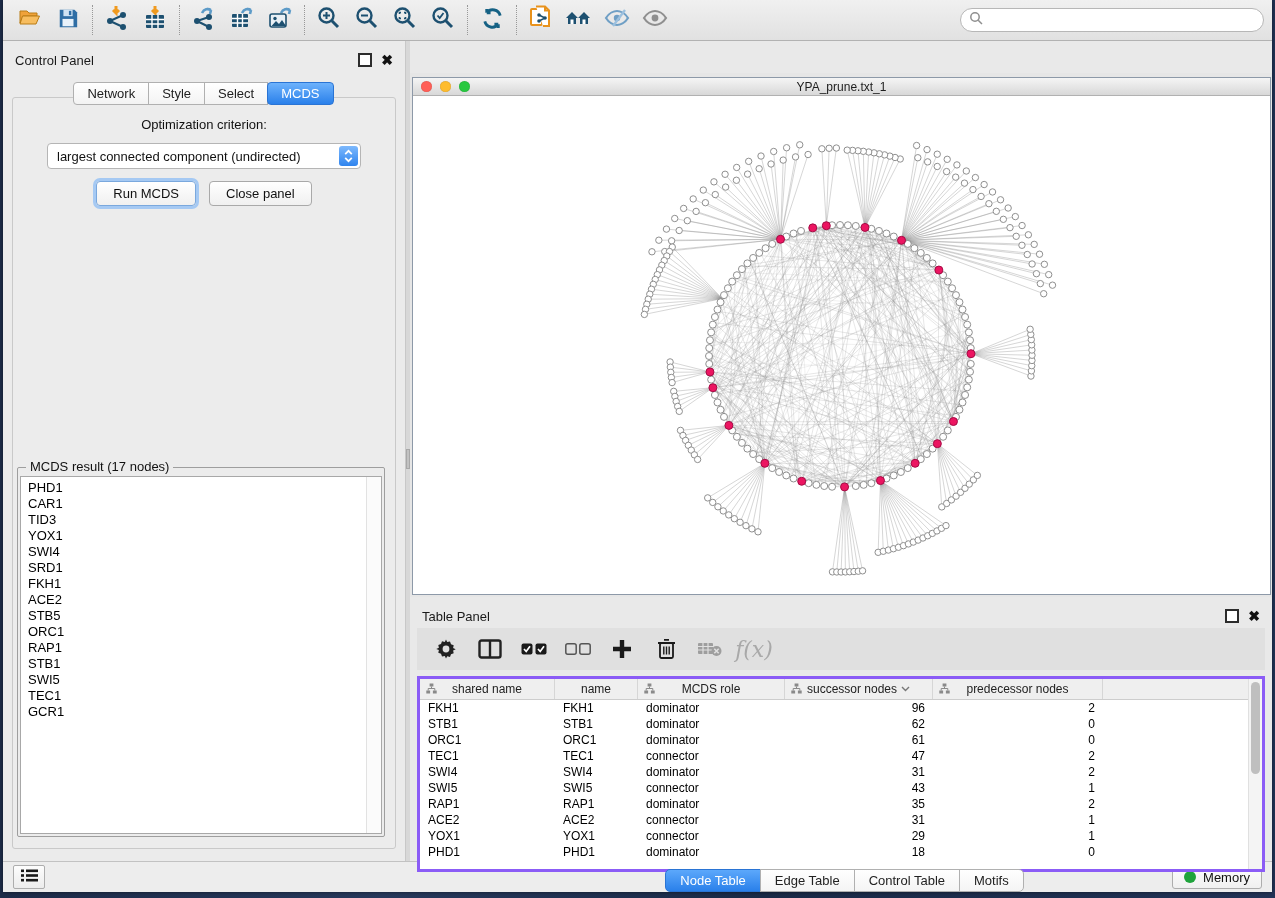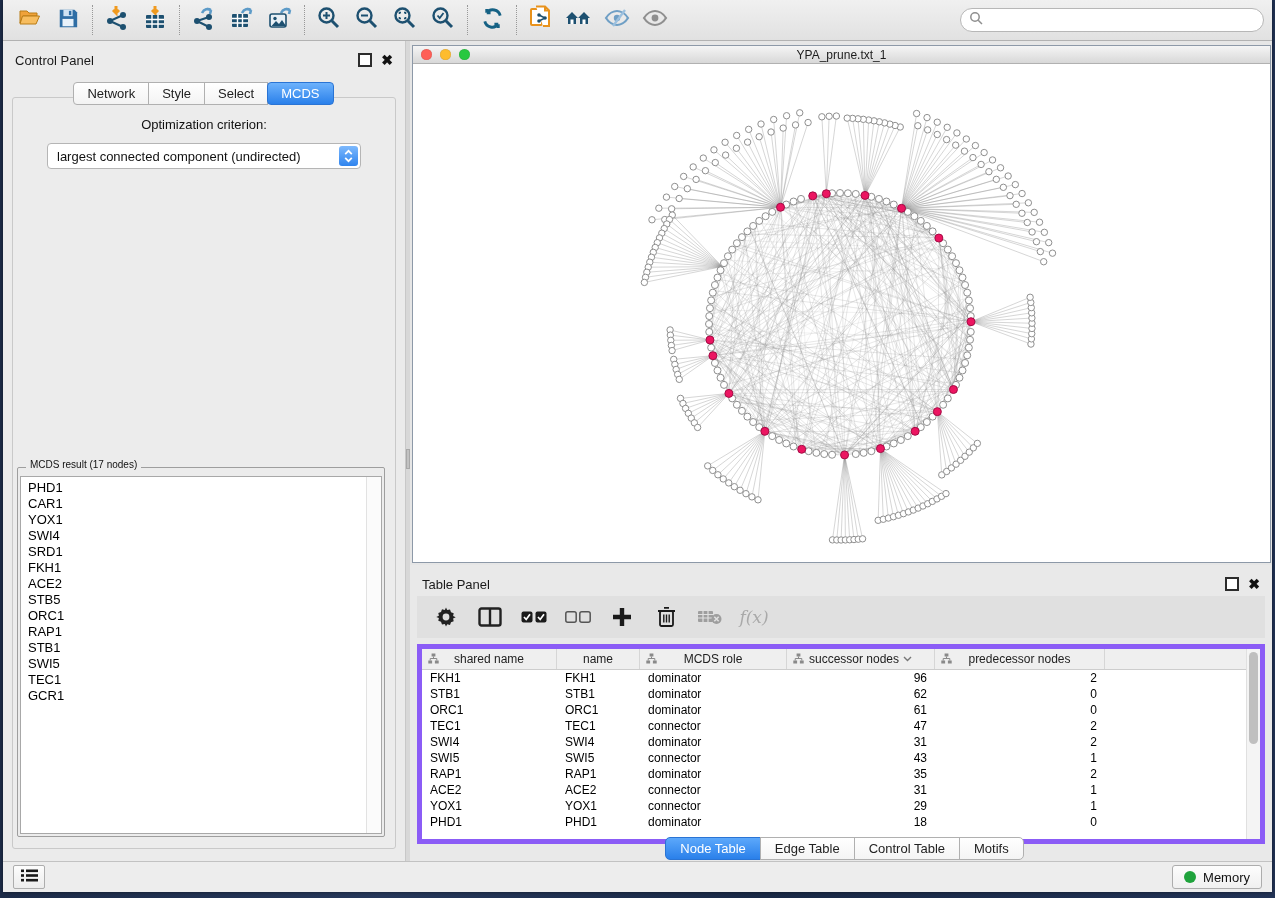--- a/index.html
+++ b/index.html
@@ -38,46 +38,46 @@
   .dd-step{width:19px;height:20px;margin-right:2px;border-radius:3px;
            background:linear-gradient(#7db9fd,#2f84ee);display:flex;flex-direction:column;
            align-items:center;justify-content:center;gap:1px;}
   .dd-step svg{display:block;}
   .btn-row{display:flex;justify-content:center;gap:13px;margin-top:12px;}
   .mac-btn{height:23px;padding:0 16px;background:linear-gradient(#ffffff,#f0f0f0);
            border:1px solid #a9a9a9;border-radius:4px;font-size:13px;color:#111;
            display:flex;align-items:center;}
   .mac-btn.focused{box-shadow:0 0 0 3px #a5c9f3;border-color:#7aa8dd;}
   .fieldset{position:absolute;left:4px;right:10px;top:369px;bottom:11px;border:1px solid #9e9e9e;border-radius:2px;}
-  .legend{position:absolute;top:-9px;left:8px;background:#ececec;padding:0 4px;font-size:10px;color:#111;}
+  .legend{position:absolute;top:-9px;left:8px;background:#ececec;padding:0 4px;font-size:13px;color:#111;}
   .list-box{position:absolute;left:2px;right:2px;top:8px;bottom:2px;background:#fff;
             border:1px solid #a8a8a8;display:flex;overflow:hidden;}
   .list-items{flex:1;padding:3px 0 0 7px;font-size:13px;line-height:16px;color:#000;}
   .list-scroll{width:14px;border-left:1px solid #e2e2e2;background:#fbfbfb;}
   .v-split{flex:0 0 4px;background:#d8d8d8;position:relative;}
   .v-split .grip{position:absolute;top:408px;left:0;width:4px;height:20px;background:#c2c2c2;border:1px solid #a8a8a8;box-sizing:border-box;}
   
-  .right-col{flex:1;display:flex;flex-direction:column;background:#e6e6e6;min-width:0;}
+  .right-col{flex:1;display:flex;flex-direction:column;background:#e6e6e6;min-width:0;margin-top:32px;}
   .network-window{margin:4px 1px 0 2px;flex:0 0 516px;border:1px solid #8d99a8;background:#fff;
                   display:flex;flex-direction:column;min-height:0;}
   .nw-titlebar{flex:0 0 17px;background:linear-gradient(#f5f5f5,#d8d8d8);border-bottom:1px solid #b1b1b1;
                display:flex;align-items:center;position:relative;}
   .lights{display:flex;gap:8px;margin-left:8px;z-index:2;}
   .light{width:11px;height:11px;border-radius:50%;box-shadow:inset 0 0 1px rgba(0,0,0,.35);}
   .nw-title{position:absolute;left:0;right:0;text-align:center;font-size:12px;color:#1d1d1d;}
   .nw-canvas{flex:1;position:relative;background:#fff;overflow:hidden;}
   .nw-canvas svg{position:absolute;inset:0;}
   
   .table-panel{flex:1;position:relative;background:#e9e9e9;margin-top:2px;}
   .tp-toolbar{position:absolute;left:7px;right:7px;top:31px;height:42px;background:#e0e0e0;
               display:flex;align-items:center;gap:10px;padding:0 12px;}
   .tp-ico{width:34px;height:30px;display:flex;align-items:center;justify-content:center;}
-  .fx{font-family:"DejaVu Serif",serif;font-style:italic;font-size:17px;color:#a9a9a9;}
+  .fx{font-family:"DejaVu Serif",serif;font-style:italic;font-size:22px;color:#a9a9a9;}
   .tp-table{position:absolute;left:7px;right:7px;top:79px;height:190px;background:#fff;
-            border:5px solid #8b5cf6;display:flex;flex-direction:column;overflow:hidden;}
+            border:3px solid #8b5cf6;display:flex;flex-direction:column;overflow:hidden;}
   .thead{display:flex;flex:0 0 20px;background:#efefef;border-bottom:1px solid #cdcdcd;}
   .th{position:relative;display:flex;align-items:center;justify-content:center;gap:4px;
       font-size:12px;color:#222;border-right:1px solid #d6d6d6;box-sizing:border-box;}
   .th .cicon{position:absolute;left:6px;top:4px;}
   .tbody{flex:1;position:relative;overflow:hidden;}
   .tr{display:flex;height:16px;align-items:center;}
   .td{font-size:12px;color:#000;padding:0 8px;box-sizing:border-box;white-space:nowrap;}
   .td.num{text-align:right;}
   .tscroll{position:absolute;right:0;top:0;bottom:0;width:13px;background:#f4f4f4;border-left:1px solid #e0e0e0;}
   .tthumb{position:absolute;left:2px;right:2px;top:3px;height:92px;background:#bfbfbf;border-radius:6px;}
@@ -259,26 +259,31 @@
         <div class="opt-label">Optimization criterion:</div>
         <div class="dropdown">
           <span class="dd-text">largest connected component (undirected)</span>
           <span class="dd-step">
               <svg width="9" height="14" viewBox="0 0 9 14">
                 <path d="M1.2 5.2L4.5 1.8 7.8 5.2" stroke="#fff" stroke-width="1.7" fill="none"></path>
                 <path d="M1.2 8.8L4.5 12.2 7.8 8.8" stroke="#fff" stroke-width="1.7" fill="none"></path>
               </svg>
             </span>
         </div>
+        <div class="btn-row">
+          <div class="mac-btn focused">Run MCDS</div>
+          <div class="mac-btn">Close panel</div>
+        </div>
         <div class="fieldset">
           <span class="legend">MCDS result (17 nodes)</span>
           <div class="list-box">
             <div class="list-items">
                 <div class="mcds-item">PHD1</div>
                 <div class="mcds-item">CAR1</div>
+                <div class="mcds-item">TID3</div>
                 <div class="mcds-item">YOX1</div>
                 <div class="mcds-item">SWI4</div>
                 <div class="mcds-item">SRD1</div>
                 <div class="mcds-item">FKH1</div>
                 <div class="mcds-item">ACE2</div>
                 <div class="mcds-item">STB5</div>
                 <div class="mcds-item">ORC1</div>
                 <div class="mcds-item">RAP1</div>
                 <div class="mcds-item">STB1</div>
                 <div class="mcds-item">SWI5</div>

